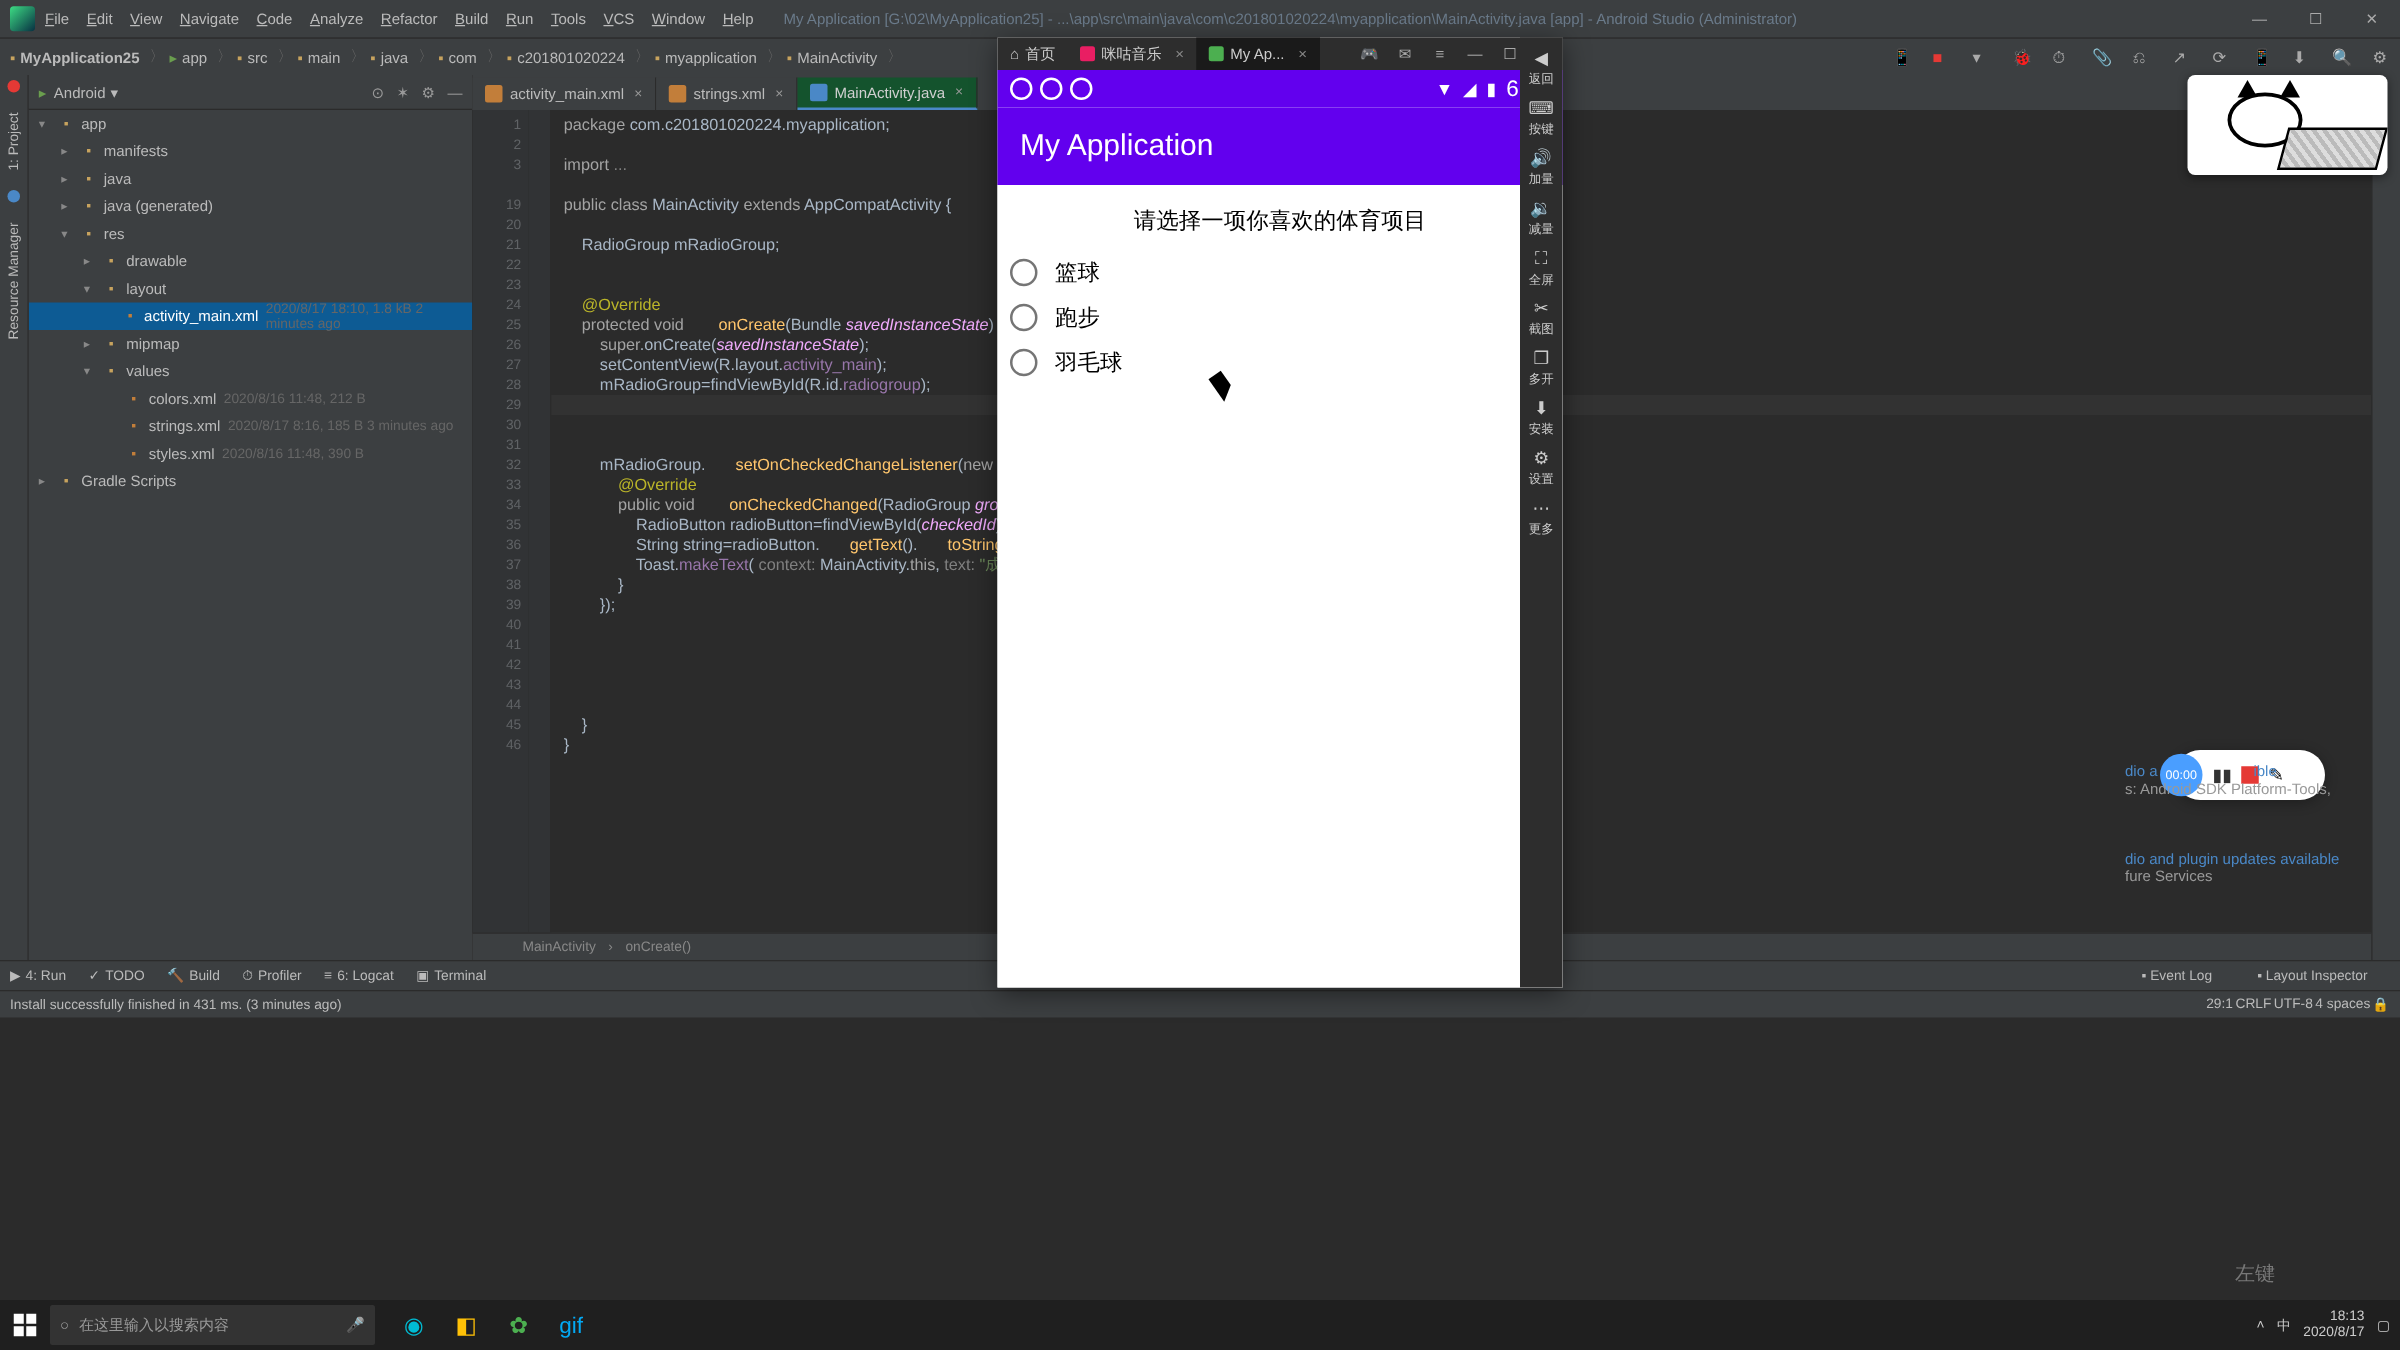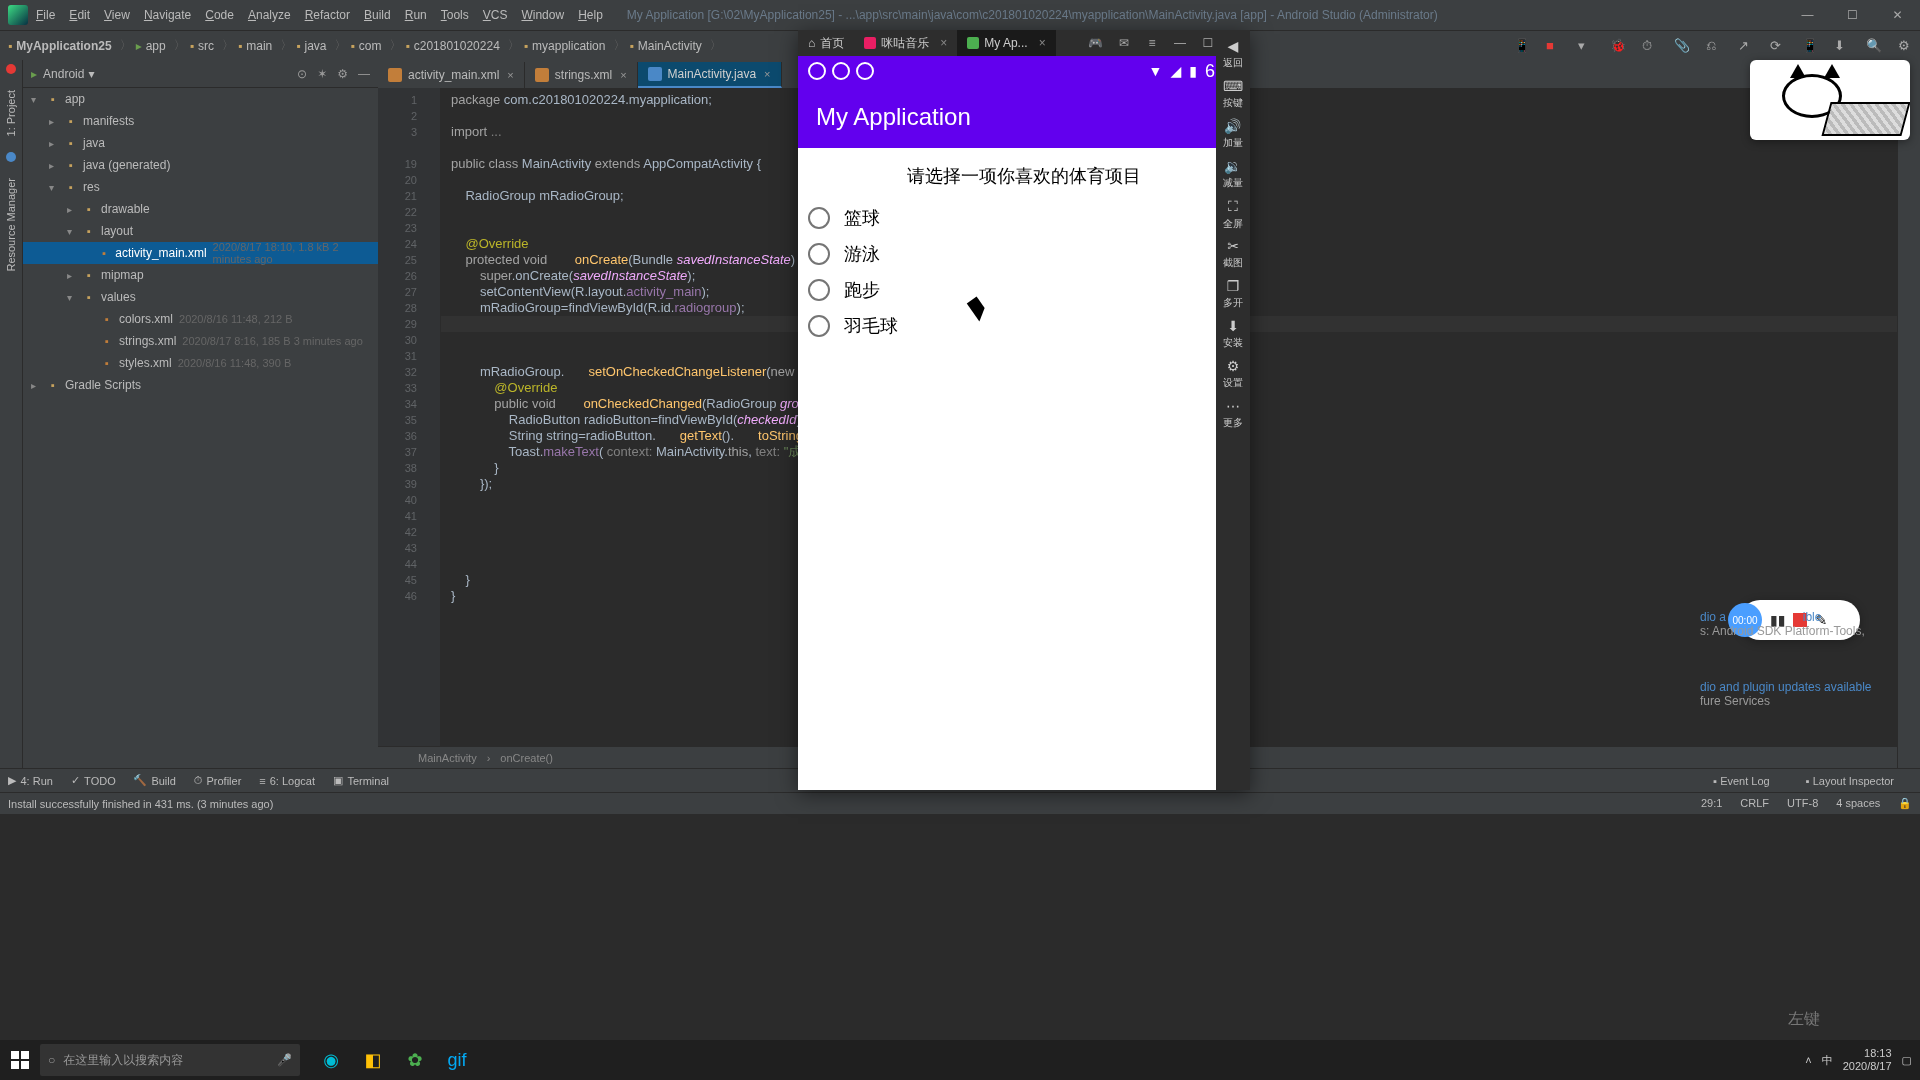--- a/index.html
+++ b/index.html
@@ -33,40 +33,40 @@
 .tree .node .arrow { width:14px; color:#888; font-size:10px;}
 .tree .node .ic { width:16px; height:16px; margin-right:4px; display:flex; align-items:center; justify-content:center; font-size:11px;}
 .tree .folder { color:#c7a35e; }
 .tree .meta { color:#666; margin-left:6px; font-size:11px;}
 .tree .sel { background:#0d5b94; color:#fff;}
 .tree .indent1{padding-left:26px;} .tree .indent2{padding-left:44px;} .tree .indent3{padding-left:62px;}
 
 .editor { flex:1; background:#2b2b2b; display:flex; flex-direction:column; position:relative;}
 .tabs { height:28px; background:#3c3f41; display:flex; align-items:flex-end; }
 .tab { height:26px; padding:0 10px; display:flex; align-items:center; font-size:12px; color:#bbb; background:#3c3f41; border-right:1px solid #2b2b2b;}
-.tab.active { background:#0c4a6e; color:#d0d0d0; border-bottom:2px solid #4a88c7;}
+.tab.active { background:#14532d; color:#d0d0d0; border-bottom:2px solid #4a88c7;}
 .tab .close { margin-left:8px; color:#999; font-size:11px;}
 .tab .fic { width:14px; height:14px; margin-right:6px; border-radius:2px;}
 .code { flex:1; display:flex; font-family:Consolas,monospace; font-size:13px; overflow:hidden; position:relative;}
 .gutter { width:45px; background:#313335; color:#606366; text-align:right; padding:4px 6px 0 0; line-height:16px; font-size:11px;}
 .gutter div{height:16px;}
 .marks { width:18px; background:#313335; border-right:1px solid #2b2b2b;}
 .src { flex:1; padding:4px 0 0 10px; color:#a9b7c6; line-height:16px; white-space:pre; }
 .src .kw{color:#a3a3a3;} .src .str{color:#6a8759;} .src .ann{color:#bbb529;} .src .fn{color:#ffc66d;margin-left:24px;} .src .id{color:#9876aa;} .src .cm{color:#808080;} .src .param{color:#f0abfc; font-style:italic;}
 .src .hl-line{background:#323232; display:block; margin-left:-10px; padding-left:10px;}
 .code-foot { height:22px; background:#3c3f41; border-top:1px solid #2b2b2b; color:#888; font-size:11px; display:flex; align-items:center; padding-left:40px;}
 .code-foot span{margin-right:10px;}
 
 .right-gutter { width:23px; background:#3c3f41; border-left:1px solid #2b2b2b;}
 
 .bottom-bar { height:24px; background:#3c3f41; border-top:1px solid #2b2b2b; display:flex; align-items:center; font-size:11px; color:#bbb; padding:0 8px;}
 .bottom-bar .btn { margin-right:18px; display:flex; align-items:center; gap:4px;}
 .bottom-bar .end { margin-left:auto; display:flex; gap:18px;}
 .status-bar { height:22px; background:#3c3f41; border-top:1px solid #2b2b2b; display:flex; align-items:center; font-size:11px; color:#bbb; padding:0 8px;}
-.status-bar .end{margin-left:auto; display:flex; gap:18px;}
+.status-bar .end{margin-left:auto; display:flex; gap:2px;}
 
 
 .emulator { position:absolute; left:798px; top:30px; width:452px; height:760px; background:#fff; box-shadow:0 4px 20px rgba(0,0,0,.5); display:flex; flex-direction:column;}
 .emu-top { height:26px; background:#2d2d2d; display:flex; align-items:center; font-size:12px; color:#ccc;}
 .emu-top .etab{padding:0 10px; height:26px; display:flex; align-items:center; gap:5px;}
 .emu-top .etab.active{background:#1a1a1a;}
 .emu-top .etab .x{margin-left:6px; color:#888;}
 .emu-top .ebtns{margin-left:auto; display:flex;}
 .emu-top .ebtns div{width:28px; text-align:center; color:#aaa;}
 .emu-status{height:30px; background:#6200ee; display:flex; align-items:center; padding:0 10px; color:#fff; font-size:14px;}
@@ -377,24 +377,20 @@
   </div>
   <div class="emu-body">
     <div class="prompt">请选择一项你喜欢的体育项目</div>
     <div id="radios">
         <div class="radio">
           <div class="circ"></div>
           <span>篮球</span>
         </div>
         <div class="radio">
           <div class="circ"></div>
-          <span>游泳</span>
-        </div>
-        <div class="radio">
-          <div class="circ"></div>
           <span>跑步</span>
         </div>
         <div class="radio">
           <div class="circ"></div>
           <span>羽毛球</span>
         </div>
       </div>
   </div>
 </div>
 

